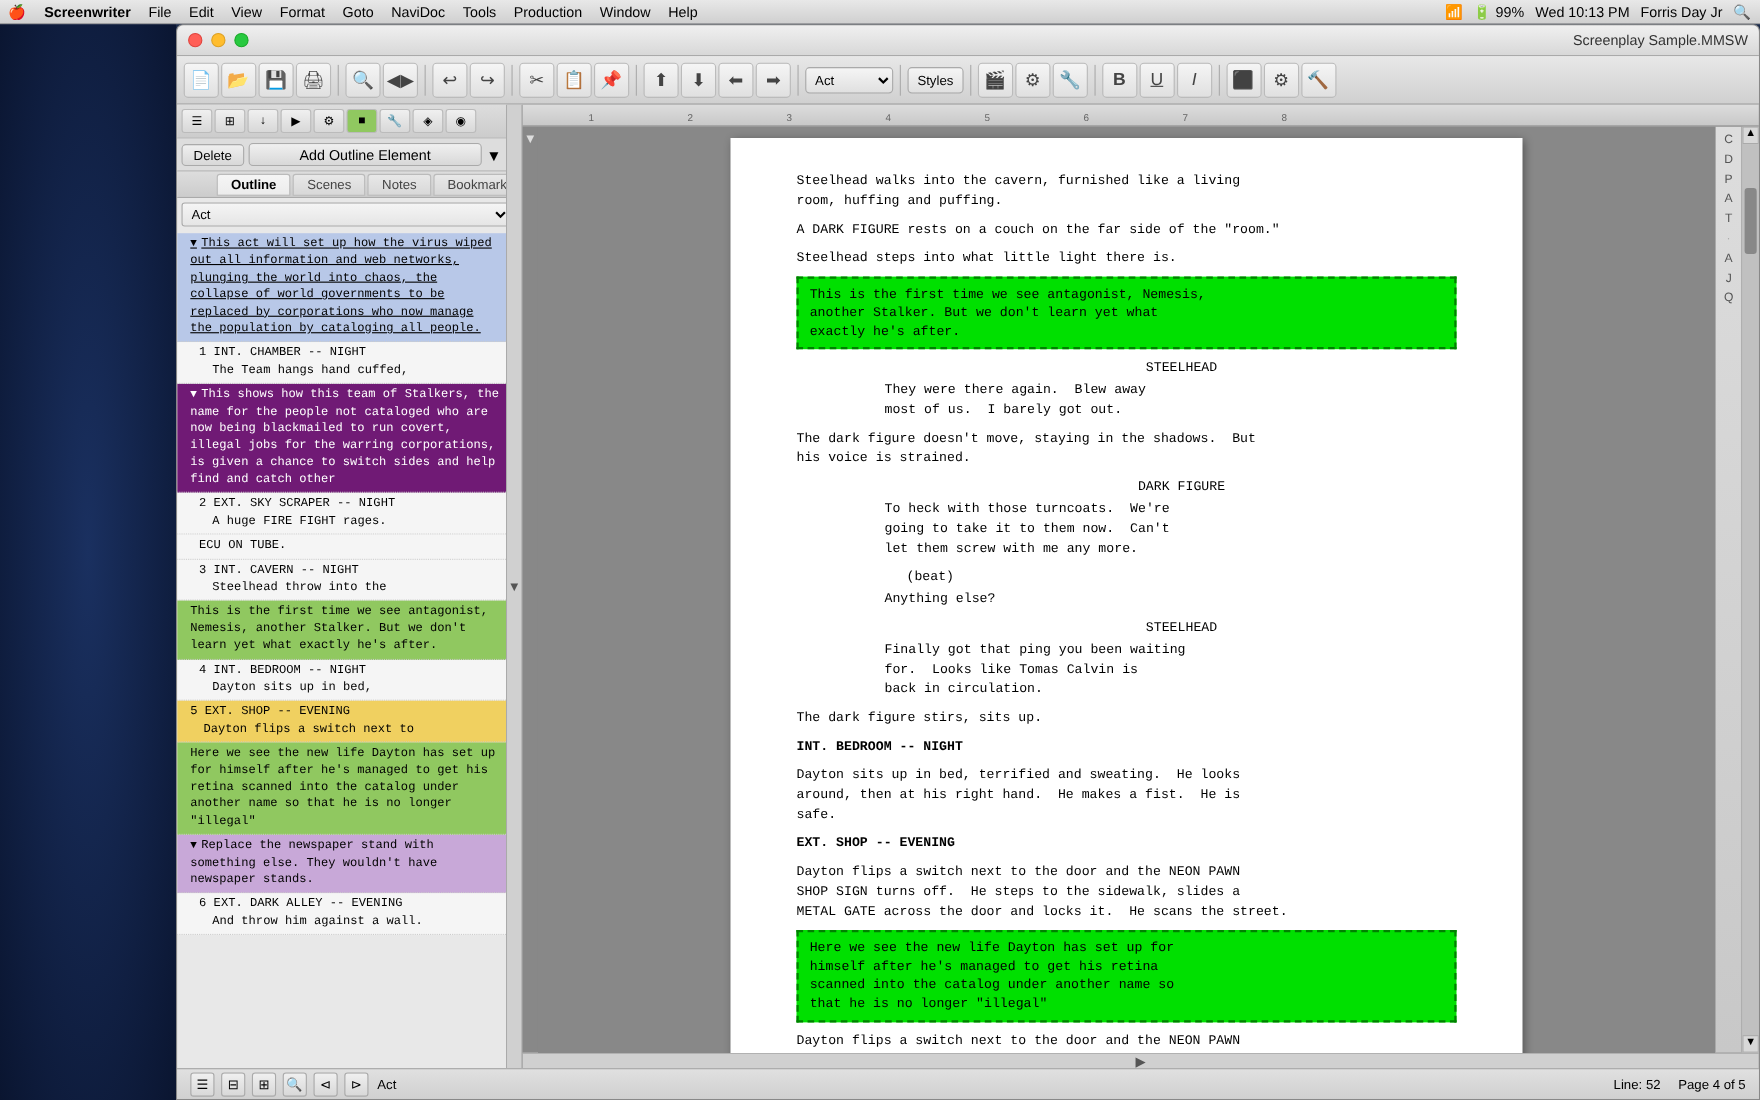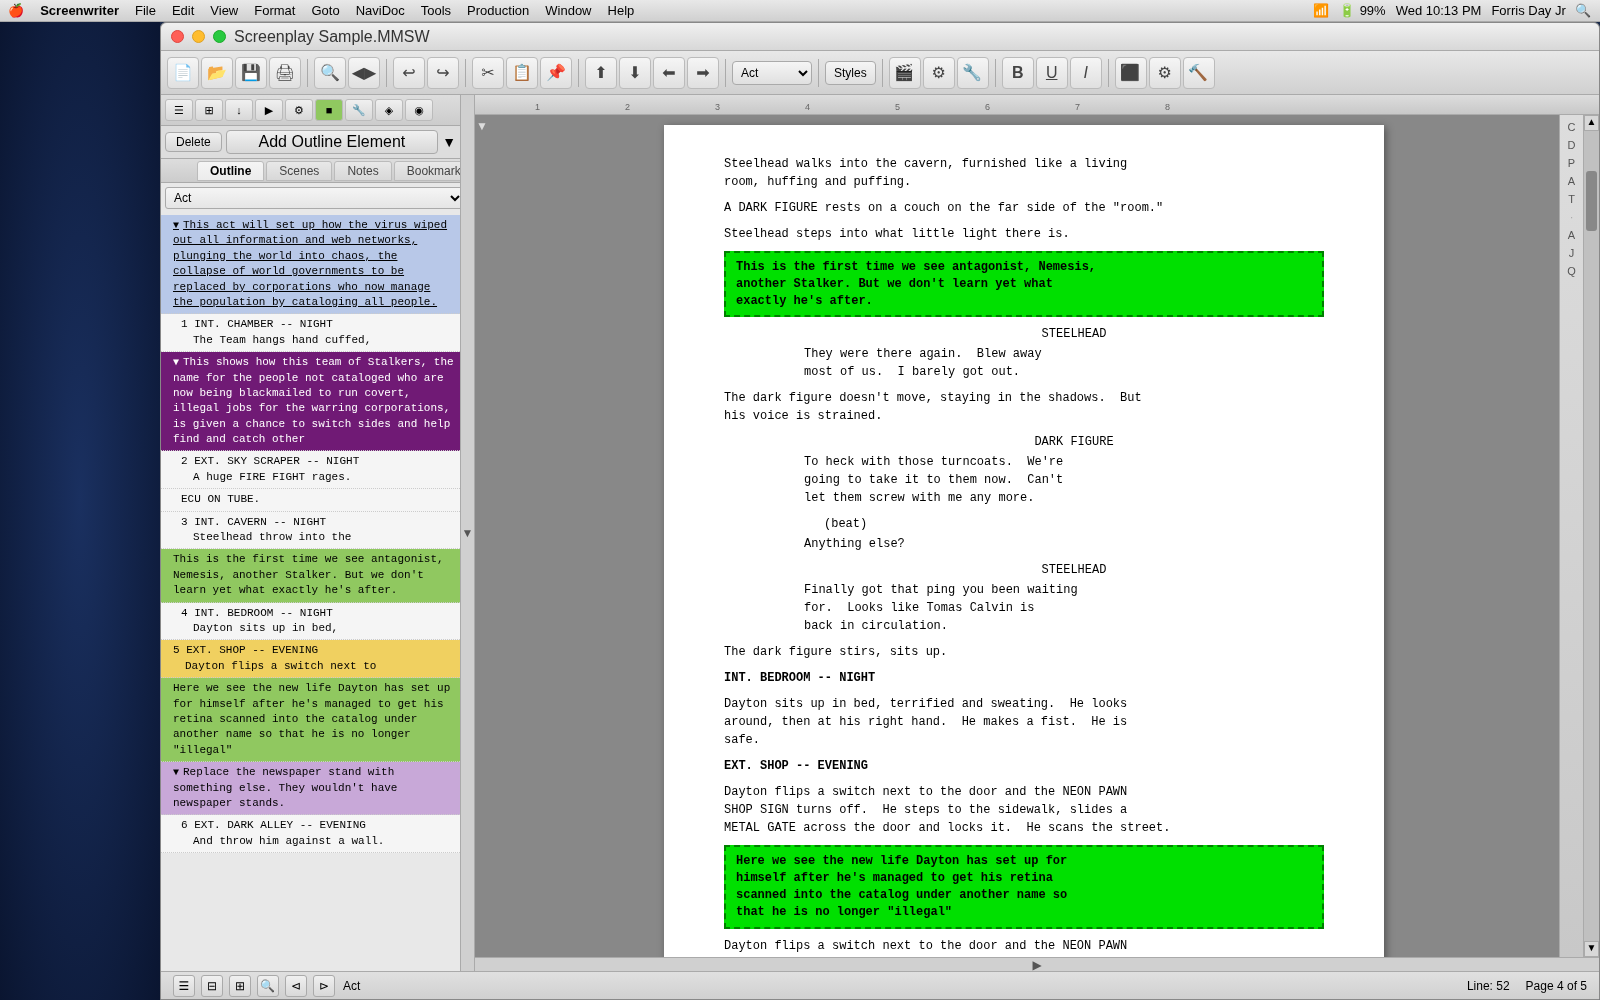--- a/index.html
+++ b/index.html
@@ -30,21 +30,21 @@
     #titlebar {
       background: linear-gradient(to bottom, #f0f0f0, #d8d8d8);
       height: 28px; display: flex; align-items: center; padding: 0 10px;
       border-bottom: 1px solid #aaa; border-radius: 6px 6px 0 0;
       gap: 8px;
     }
     .traffic-light { width: 13px; height: 13px; border-radius: 50%; cursor: pointer; }
     .tl-red { background: #ff5f57; border: 1px solid #e0443e; }
     .tl-yellow { background: #ffbd2e; border: 1px solid #dea123; }
     .tl-green { background: #28c940; border: 1px solid #1aab29; }
-    #window-title { flex: 1; text-align: left; font-size: 16px; color: #333; font-weight: 500; }
+    #window-title { flex: 1; text-align: right; font-size: 13px; color: #333; font-weight: 500; }
 
     
     #toolbar {
       background: linear-gradient(to bottom, #e8e8e8, #d0d0d0);
       height: 44px; display: flex; align-items: center; padding: 0 6px; gap: 2px;
       border-bottom: 1px solid #aaa;
     }
     .toolbar-btn {
       width: 32px; height: 32px; display: flex; align-items: center; justify-content: center;
       border: 1px solid #bbb; border-radius: 4px; background: linear-gradient(to bottom, #f5f5f5, #e0e0e0);
@@ -94,21 +94,21 @@
     #sidebar-actions {
       display: flex; gap: 4px; padding: 4px; border-bottom: 1px solid #aaa;
       background: #ddd; align-items: center;
     }
     #delete-btn {
       padding: 2px 10px; border: 1px solid #aaa; border-radius: 4px;
       background: linear-gradient(to bottom, #f0f0f0, #d8d8d8); cursor: pointer; font-size: 12px;
     }
     #add-outline-btn {
       flex: 1; padding: 2px 6px; border: 1px solid #aaa; border-radius: 4px;
-      background: linear-gradient(to bottom, #f0f0f0, #d8d8d8); cursor: pointer; font-size: 16px;
+      background: linear-gradient(to bottom, #f0f0f0, #d8d8d8); cursor: pointer; font-size: 13px;
     }
     #act-select {
       width: 100%; margin: 4px; height: 22px; border: 1px solid #aaa; border-radius: 3px;
       background: linear-gradient(to bottom, #f5f5f5, #e5e5e5); font-size: 12px; padding: 0 4px;
     }
     #outline-tree { flex: 1; overflow-y: auto; padding: 2px 0; }
 
     .outline-item {
       padding: 3px 6px 3px 12px; font-size: 11px; font-family: 'Courier New', monospace;
       border-bottom: 1px dotted #ccc; cursor: pointer; line-height: 1.4;
@@ -149,21 +149,21 @@
 
     .action { margin-bottom: 8px; white-space: pre-wrap; }
     .character { text-align: center; margin-bottom: 2px; font-weight: normal; padding-left: 100px; }
     .dialogue { margin-left: 80px; margin-right: 80px; margin-bottom: 8px; white-space: pre-wrap; }
     .parenthetical { margin-left: 100px; margin-right: 120px; margin-bottom: 2px; }
     .scene-heading { margin-bottom: 8px; font-weight: bold; }
 
     .note-bubble {
       background: #00e000; border: 2px dashed #008000;
       padding: 6px 10px; margin: 8px 0; font-family: 'Courier New', monospace;
-      font-size: 12px; line-height: 1.4; font-weight: bold;
+      font-size: 12px; line-height: 1.4;
     }
 
     
     #right-panel {
       width: 24px; background: linear-gradient(to bottom, #ddd, #c8c8c8);
       border-left: 1px solid #aaa; display: flex; flex-direction: column;
       align-items: center; padding: 4px 0; gap: 2px; font-size: 11px; color: #555;
     }
     .right-btn { cursor: pointer; padding: 2px; }
 

